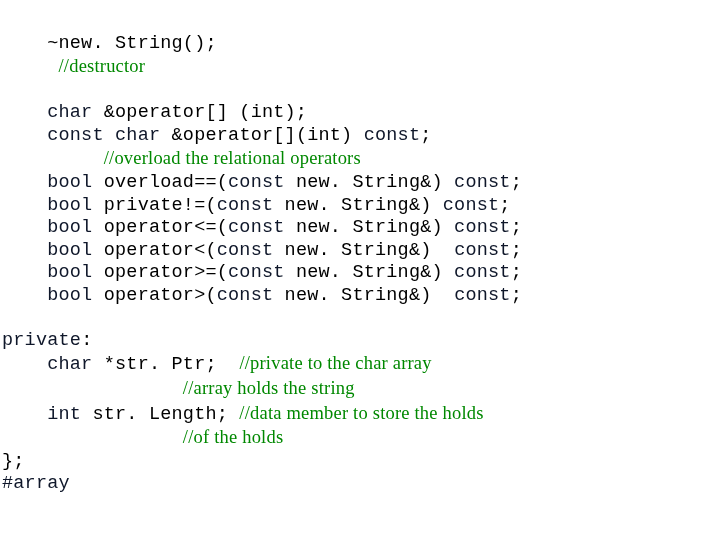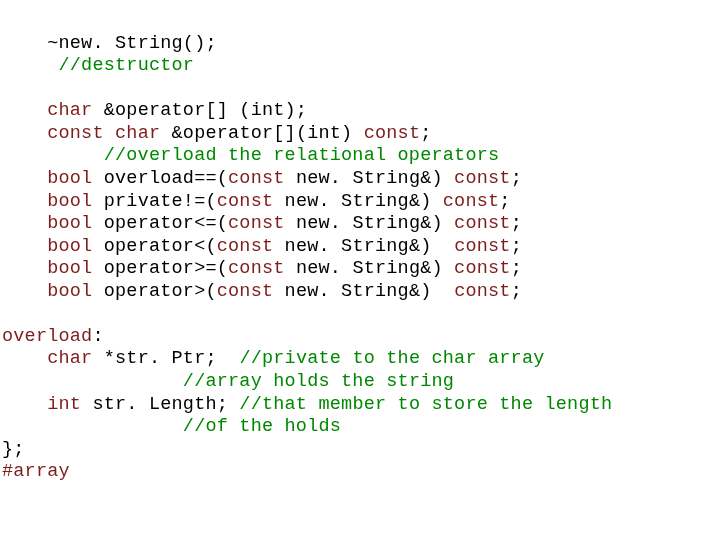--- a/index.html
+++ b/index.html
@@ -9,42 +9,42 @@
     font-size: 18.5px;
     line-height: 1.22;
     background: #fff;
     color: #000;
     white-space: pre;
     letter-spacing: 0.2px;
   }
   .code-container {
     padding-left: 2px;
   }
-  .kw { color: #7f1d1d; }
-  .cm { color: #008800; }
+  .kw { color: #0f172a; }
+  .cm { color: #008800; font-family: Liberation Serif, serif; }
 </style>
 </head>
 <body>
 <div class="code-container"><span>    </span><span>~new. String();</span>
 <span>     </span><span class="cm">//destructor</span>
 <span></span>
 <span>    </span><span class="kw">char</span><span> &amp;operator[] (int);</span>
 <span>    </span><span class="kw">const</span><span> </span><span class="kw">char</span><span> &amp;operator[](int) </span><span class="kw">const</span><span>;</span>
 <span>         </span><span class="cm">//overload the relational operators</span>
 <span>    </span><span class="kw">bool</span><span> overload==(</span><span class="kw">const</span><span> new. String&amp;) </span><span class="kw">const</span><span>;</span>
 <span>    </span><span class="kw">bool</span><span> private!=(</span><span class="kw">const</span><span> new. String&amp;) </span><span class="kw">const</span><span>;</span>
 <span>    </span><span class="kw">bool</span><span> operator&lt;=(</span><span class="kw">const</span><span> new. String&amp;) </span><span class="kw">const</span><span>;</span>
 <span>    </span><span class="kw">bool</span><span> operator&lt;(</span><span class="kw">const</span><span> new. String&amp;)  </span><span class="kw">const</span><span>;</span>
 <span>    </span><span class="kw">bool</span><span> operator&gt;=(</span><span class="kw">const</span><span> new. String&amp;) </span><span class="kw">const</span><span>;</span>
 <span>    </span><span class="kw">bool</span><span> operator&gt;(</span><span class="kw">const</span><span> new. String&amp;)  </span><span class="kw">const</span><span>;</span>
 <span></span>
-<span class="kw">overload</span><span>:</span>
+<span class="kw">private</span><span>:</span>
 <span>    </span><span class="kw">char</span><span> *str. Ptr;  </span><span class="cm">//private to the char array</span>
 <span>                </span><span class="cm">//array holds the string</span>
-<span>    </span><span class="kw">int</span><span> str. Length; </span><span class="cm">//that member to store the length</span>
+<span>    </span><span class="kw">int</span><span> str. Length; </span><span class="cm">//data member to store the holds</span>
 <span>                </span><span class="cm">//of the holds</span>
 <span>};</span>
 <span class="kw">#array</span>
 </div>
 
 
 
 
 
 </body></html>

